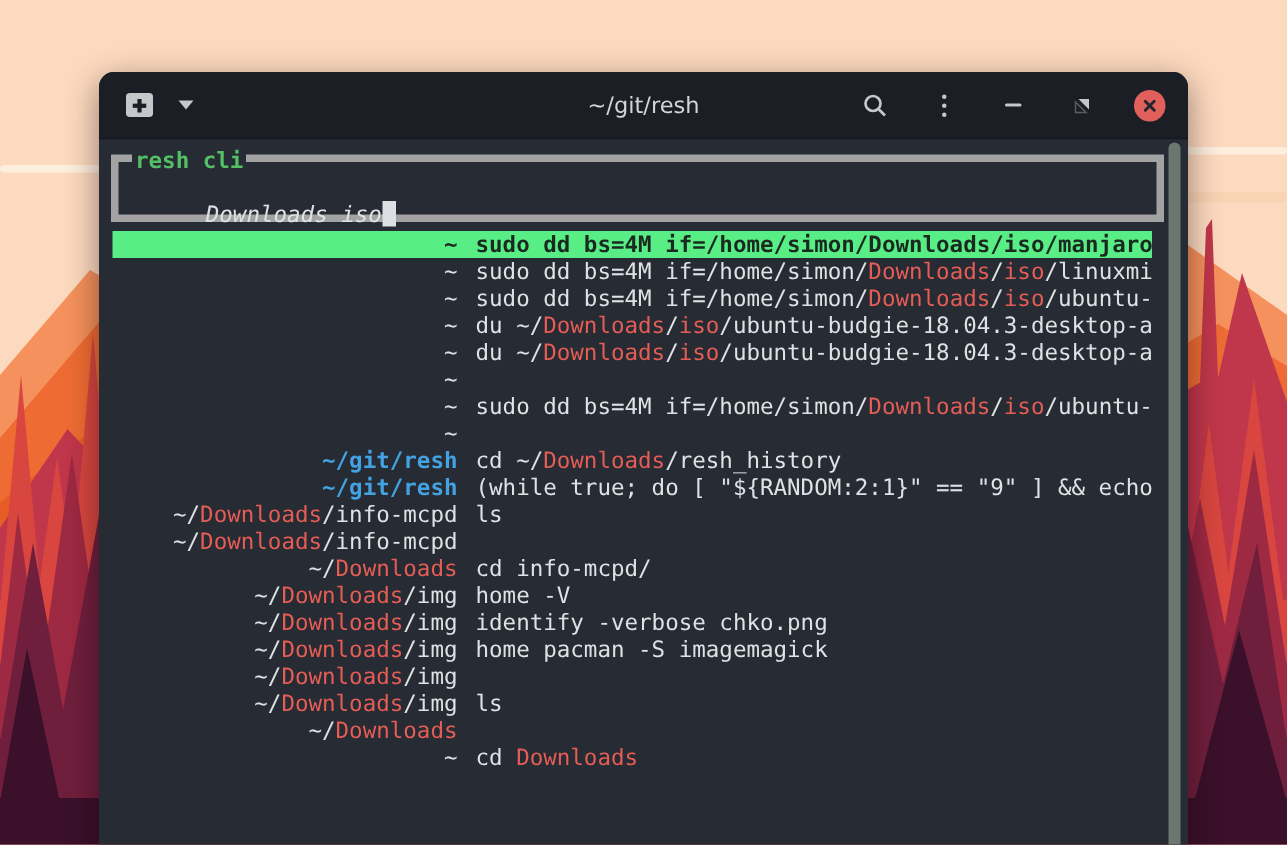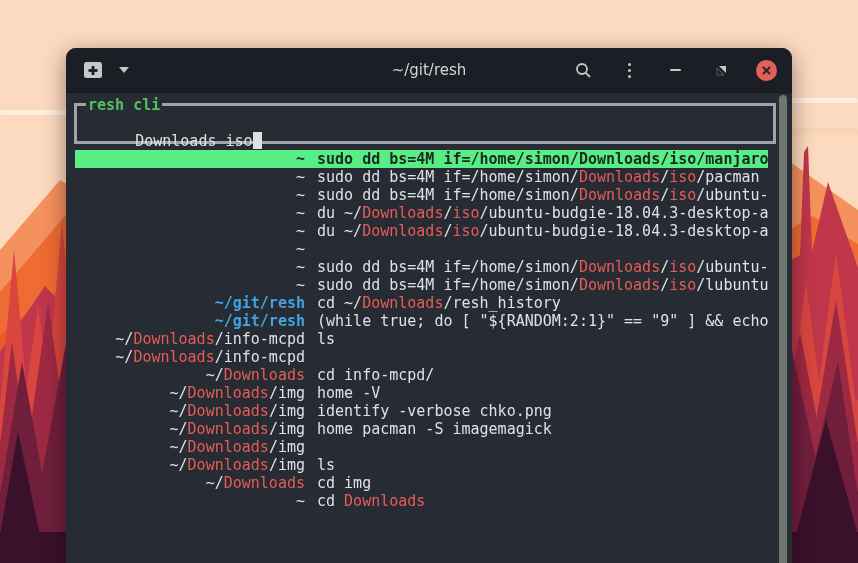--- a/index.html
+++ b/index.html
@@ -30,28 +30,28 @@
   .tb-right{margin-left:auto;display:flex;align-items:center;gap:24px;}
   .tb-btn{display:flex;align-items:center;justify-content:center;width:22px;height:22px;cursor:pointer;}
   .kebab{display:flex;flex-direction:column;gap:3px;align-items:center;}
   .kebab i{width:3px;height:3px;border-radius:50%;background:#c4c8cb;display:block;}
   .min-dash{width:11px;height:2px;background:#c4c8cb;border-radius:1px;}
   .close-btn{width:21px;height:21px;border-radius:50%;background:#e2605b;display:flex;align-items:center;justify-content:center;}
   
   .term{font-family:"DejaVu Sans Mono",monospace;font-size:15px;color:#dfe2e4;}
   .resh-box{
     position:relative;margin:10px 16px 0 8px;height:35px;
-    border:3px solid #a3a3a3;
+    border:5px solid #a3a3a3;
   }
   .resh-label{
     position:absolute;top:-10px;left:9px;background:#262b34;color:#53c064;
     font-family:"DejaVu Sans Mono",monospace;font-size:15px;line-height:18px;padding:0 2px;font-weight:bold;
   }
   .resh-query{
-    position:absolute;left:4px;top:8px;white-space:pre;line-height:18px;
+    position:absolute;left:4px;top:8px;white-space:pre;line-height:18px;font-style:italic;
   }
   .cursor{display:inline-block;width:9px;height:17px;background:#dce0e2;vertical-align:-3px;}
   
   .history{margin:6px 0 0 9px;width:693px;line-height:18px;}
   .hrow{display:flex;height:18px;white-space:pre;cursor:default;}
   .hrow .dir{width:230px;flex:none;text-align:right;overflow:hidden;}
   .hrow .gap{width:12px;flex:none;}
   .hrow .cmd{flex:1;overflow:hidden;}
   .seg-p{color:#dfe2e4;}
   .seg-m{color:#e65d55;font-weight:normal;}
@@ -158,35 +158,35 @@
 
   <div class="resh-box term">
     <span class="resh-label">resh cli</span>
     <span class="resh-query">
       <span>Downloads iso</span><span class="cursor"></span>
     </span>
   </div>
 
   <div class="history term" id="history-list">
       <div class="hrow selected"><span class="dir"><span class="seg-p">~</span></span><span class="gap"></span><span class="cmd"><span class="seg-p">sudo dd bs=4M if=/home/simon/Downloads/iso/manjaro</span></span></div>
-      <div class="hrow"><span class="dir"><span class="seg-p">~</span></span><span class="gap"></span><span class="cmd"><span class="seg-p">sudo dd bs=4M if=/home/simon/</span><span class="seg-m">Downloads</span><span class="seg-p">/</span><span class="seg-m">iso</span><span class="seg-p">/pacman</span></span></div>
+      <div class="hrow"><span class="dir"><span class="seg-p">~</span></span><span class="gap"></span><span class="cmd"><span class="seg-p">sudo dd bs=4M if=/home/simon/</span><span class="seg-m">Downloads</span><span class="seg-p">/</span><span class="seg-m">iso</span><span class="seg-p">/linuxmi</span></span></div>
       <div class="hrow"><span class="dir"><span class="seg-p">~</span></span><span class="gap"></span><span class="cmd"><span class="seg-p">sudo dd bs=4M if=/home/simon/</span><span class="seg-m">Downloads</span><span class="seg-p">/</span><span class="seg-m">iso</span><span class="seg-p">/ubuntu-</span></span></div>
       <div class="hrow"><span class="dir"><span class="seg-p">~</span></span><span class="gap"></span><span class="cmd"><span class="seg-p">du ~/</span><span class="seg-m">Downloads</span><span class="seg-p">/</span><span class="seg-m">iso</span><span class="seg-p">/ubuntu-budgie-18.04.3-desktop-a</span></span></div>
       <div class="hrow"><span class="dir"><span class="seg-p">~</span></span><span class="gap"></span><span class="cmd"><span class="seg-p">du ~/</span><span class="seg-m">Downloads</span><span class="seg-p">/</span><span class="seg-m">iso</span><span class="seg-p">/ubuntu-budgie-18.04.3-desktop-a</span></span></div>
       <div class="hrow"><span class="dir"><span class="seg-p">~</span></span><span class="gap"></span></div>
       <div class="hrow"><span class="dir"><span class="seg-p">~</span></span><span class="gap"></span><span class="cmd"><span class="seg-p">sudo dd bs=4M if=/home/simon/</span><span class="seg-m">Downloads</span><span class="seg-p">/</span><span class="seg-m">iso</span><span class="seg-p">/ubuntu-</span></span></div>
-      <div class="hrow"><span class="dir"><span class="seg-p">~</span></span><span class="gap"></span><span class="cmd"><span class="seg-p">sudo dd bs=4M if=/home/simon/</span><span class="seg-m">Downloads</span><span class="seg-p">/</span><span class="seg-m">iso</span><span class="seg-p">/lubuntu</span></span></div>
+      <div class="hrow"><span class="dir"><span class="seg-p">~</span></span><span class="gap"></span></div>
       <div class="hrow"><span class="dir"><span class="seg-c">~/git/resh</span></span><span class="gap"></span><span class="cmd"><span class="seg-p">cd ~/</span><span class="seg-m">Downloads</span><span class="seg-p">/resh_history</span></span></div>
       <div class="hrow"><span class="dir"><span class="seg-c">~/git/resh</span></span><span class="gap"></span><span class="cmd"><span class="seg-p">(while true; do [ "${RANDOM:2:1}" == "9" ] &amp;&amp; echo</span></span></div>
       <div class="hrow"><span class="dir"><span class="seg-p">~/</span><span class="seg-m">Downloads</span><span class="seg-p">/info-mcpd</span></span><span class="gap"></span><span class="cmd"><span class="seg-p">ls</span></span></div>
       <div class="hrow"><span class="dir"><span class="seg-p">~/</span><span class="seg-m">Downloads</span><span class="seg-p">/info-mcpd</span></span><span class="gap"></span></div>
       <div class="hrow"><span class="dir"><span class="seg-p">~/</span><span class="seg-m">Downloads</span></span><span class="gap"></span><span class="cmd"><span class="seg-p">cd info-mcpd/</span></span></div>
       <div class="hrow"><span class="dir"><span class="seg-p">~/</span><span class="seg-m">Downloads</span><span class="seg-p">/img</span></span><span class="gap"></span><span class="cmd"><span class="seg-p">home -V</span></span></div>
       <div class="hrow"><span class="dir"><span class="seg-p">~/</span><span class="seg-m">Downloads</span><span class="seg-p">/img</span></span><span class="gap"></span><span class="cmd"><span class="seg-p">identify -verbose chko.png</span></span></div>
       <div class="hrow"><span class="dir"><span class="seg-p">~/</span><span class="seg-m">Downloads</span><span class="seg-p">/img</span></span><span class="gap"></span><span class="cmd"><span class="seg-p">home pacman -S imagemagick</span></span></div>
       <div class="hrow"><span class="dir"><span class="seg-p">~/</span><span class="seg-m">Downloads</span><span class="seg-p">/img</span></span><span class="gap"></span></div>
       <div class="hrow"><span class="dir"><span class="seg-p">~/</span><span class="seg-m">Downloads</span><span class="seg-p">/img</span></span><span class="gap"></span><span class="cmd"><span class="seg-p">ls</span></span></div>
-      <div class="hrow"><span class="dir"><span class="seg-p">~/</span><span class="seg-m">Downloads</span></span><span class="gap"></span><span class="cmd"><span class="seg-p">cd img</span></span></div>
+      <div class="hrow"><span class="dir"><span class="seg-p">~/</span><span class="seg-m">Downloads</span></span><span class="gap"></span></div>
       <div class="hrow"><span class="dir"><span class="seg-p">~</span></span><span class="gap"></span><span class="cmd"><span class="seg-p">cd </span><span class="seg-m">Downloads</span></span></div>
     </div>
 
   <div class="scrollbar"></div>
 </div>
 
 </body></html>

